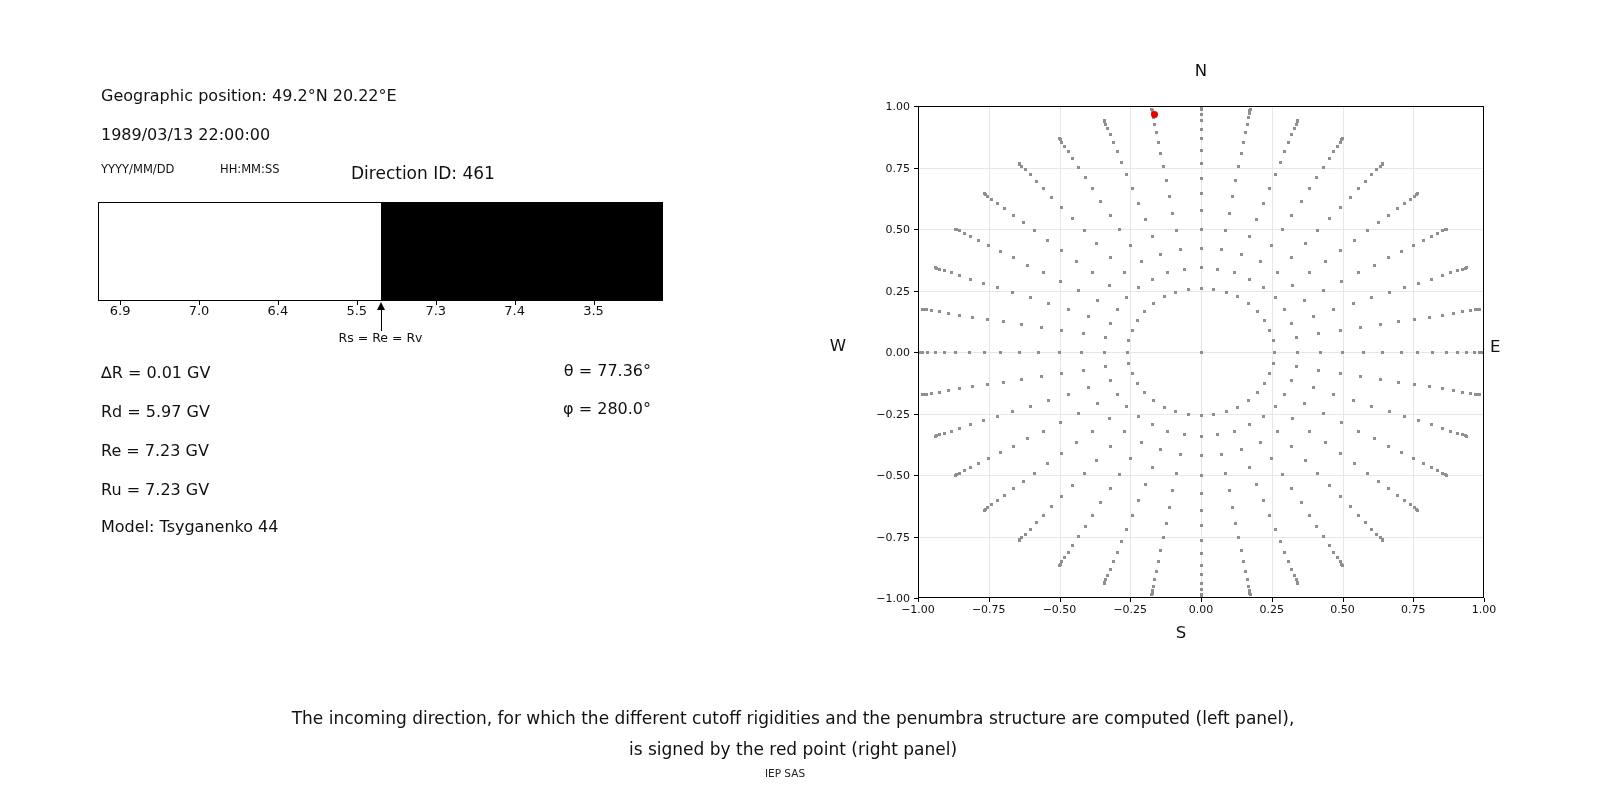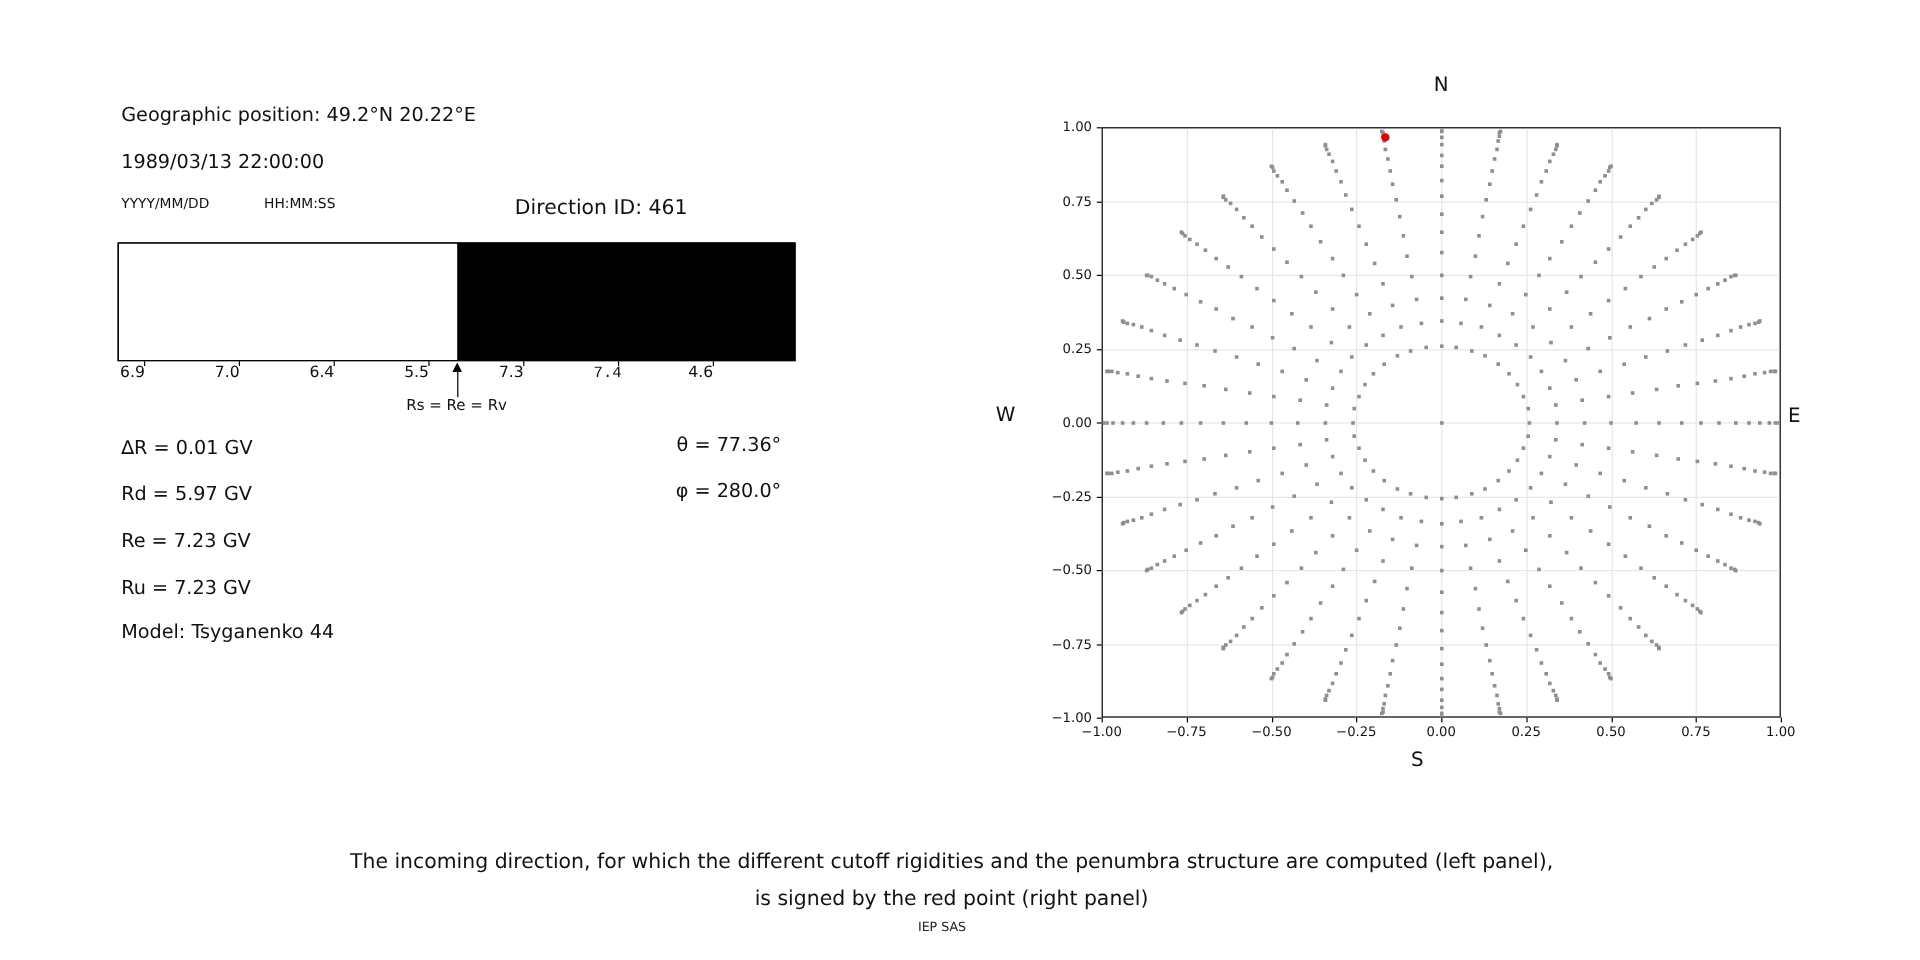--- a/index.html
+++ b/index.html
@@ -7,27 +7,27 @@
           font-family:"DejaVu Sans","Liberation Sans",sans-serif;color:#111;overflow:hidden;}
   .abs{position:absolute;}
   .t16{font-size:16px;}
   .t17{font-size:17px;}
   .t11{font-size:11.5px;}
   
   #geo-position{left:101px;top:86px;}
   #datetime{left:101px;top:125px;}
   #date-format{left:101px;top:162px;}
   #time-format{left:220px;top:162px;}
-  #direction-id{left:351px;top:163px;width:300px;text-align:center;}
+  #direction-id{left:351px;top:163px;width:300px;text-align:left;}
   
   #penumbra-bar{left:98px;top:202px;width:565px;height:99px;border:1.5px solid #000;
                 box-sizing:border-box;background:#000;overflow:hidden;}
   #penumbra-allowed{position:absolute;left:0;top:0;height:100%;background:#fff;}
   .bar-tick{position:absolute;top:301px;width:1px;height:4px;background:#000;}
-  .bar-tick-label{position:absolute;top:303px;width:40px;margin-left:-20px;
+  .bar-tick-label{position:absolute;top:303px;width:40px;margin-left:-20px;text-align:center;
                   font-size:13px;}
   #annotation-arrow-stem{left:381px;top:309px;width:1.4px;height:22px;background:#000;}
   #annotation-arrow-head{left:377px;top:302px;width:0;height:0;border-left:4.5px solid transparent;
                          border-right:4.5px solid transparent;border-bottom:8px solid #000;}
   #cutoff-annotation{left:281px;top:330px;width:200px;text-align:center;font-size:12.5px;}
   
   #delta-r{left:101px;top:363px;}
   #rd{left:101px;top:402px;}
   #re{left:101px;top:441px;}
   #ru{left:101px;top:480px;}
@@ -73,23 +73,23 @@
       <div class="bar-tick-label" style="left: 120.095px;">6.9</div>
       <div class="bar-tick" style="left: 199.006px;"></div>
       <div class="bar-tick-label" style="left: 199.006px;">7.0</div>
       <div class="bar-tick" style="left: 277.916px;"></div>
       <div class="bar-tick-label" style="left: 277.916px;">6.4</div>
       <div class="bar-tick" style="left: 356.827px;"></div>
       <div class="bar-tick-label" style="left: 356.827px;">5.5</div>
       <div class="bar-tick" style="left: 435.737px;"></div>
       <div class="bar-tick-label" style="left: 435.737px;">7.3</div>
       <div class="bar-tick" style="left: 514.648px;"></div>
-      <div class="bar-tick-label" style="left: 514.648px; font-family: Liberation Mono, monospace;">7.4</div>
+      <div class="bar-tick-label" style="left: 514.648px;">7.4</div>
       <div class="bar-tick" style="left: 593.559px;"></div>
-      <div class="bar-tick-label" style="left: 593.559px;">4.6</div>
+      <div class="bar-tick-label" style="left: 593.559px;">3.5</div>
     </div>
   <div class="abs" id="annotation-arrow-stem" style="left: 380.5px;"></div>
   <div class="abs" id="annotation-arrow-head" style="left: 376.5px;"></div>
   <div class="abs" id="cutoff-annotation" style="left: 280.5px;">Rs = Re = Rv</div>
 
   <div class="abs t16" id="delta-r">∆R = 0.01 GV</div>
   <div class="abs t16" id="rd">Rd = 5.97 GV</div>
   <div class="abs t16" id="re">Re = 7.23 GV</div>
   <div class="abs t16" id="ru">Ru = 7.23 GV</div>
   <div class="abs t16" id="model">Model: Tsyganenko 44</div>

